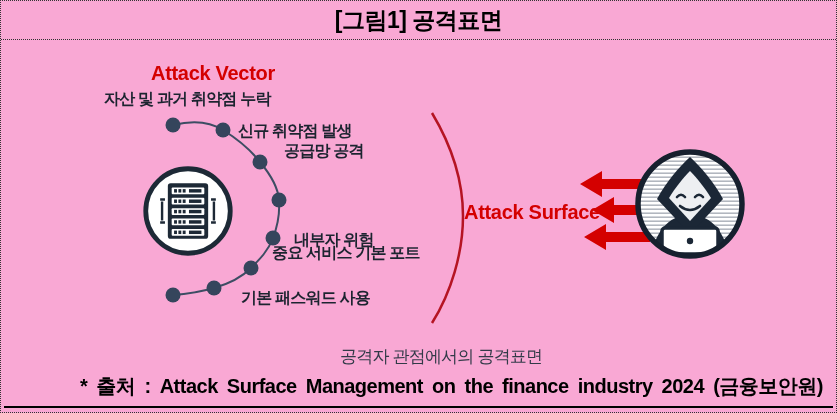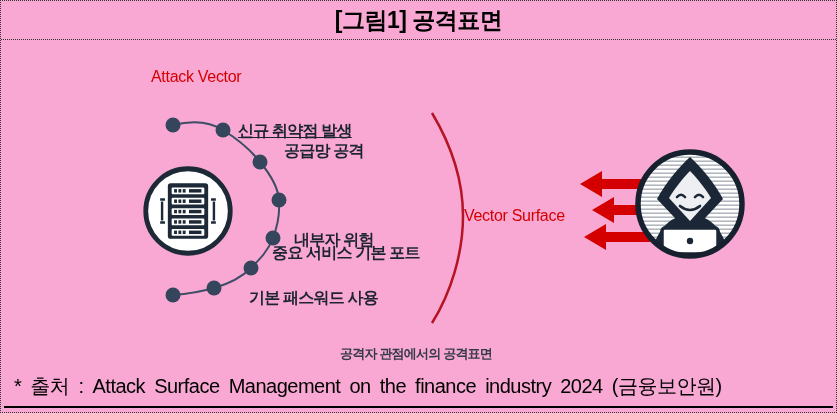--- a/index.html
+++ b/index.html
@@ -18,51 +18,51 @@
     display:flex;align-items:center;justify-content:center;
     font-size:23px;font-weight:bold;color:#000;
     letter-spacing:-0.5px;
   }
   .svg-overlay{
     position:absolute;top:0;left:0;width:837px;height:413px;
     pointer-events:none;
   }
   .label-red{
     position:absolute;
-    color:#d40000;font-weight:normal;font-size:16px;
-    white-space:nowrap;letter-spacing:-0.3px;margin-top:6px;
+    color:#d40000;font-weight:bold;font-size:20px;
+    white-space:nowrap;letter-spacing:-0.3px;
   }
   .attack-vector-label{left:150px;top:61px;}
   .attack-surface-label{left:463px;top:200px;}
   .vec-item{
     position:absolute;
     font-size:16px;font-weight:bold;color:#1c2430;
     white-space:nowrap;letter-spacing:-0.8px;
   }
   .vi-0{left:103px;top:88px;}
-  .vi-1{left:237px;top:120px;text-decoration:underline;}
+  .vi-1{left:237px;top:120px;}
   .vi-2{left:283px;top:140px;}
   .vi-3{left:293px;top:191px;}
   .vi-4{left:293px;top:229px;}
   .vi-5{left:271px;top:242px;}
-  .vi-6{left:248px;top:287px;text-align:center;}
+  .vi-6{left:240px;top:287px;text-align:center;}
   .vi-7{left:128px;top:311px;}
   .caption{
     position:absolute;left:339px;top:344px;
-    font-size:13px;font-weight:bold;color:#323a48;
+    font-size:17px;font-weight:normal;color:#323a48;
     white-space:nowrap;letter-spacing:-0.8px;
   }
   .server-icon-box{position:absolute;left:139px;top:162px;width:96px;height:96px;}
   .hacker-icon-box{position:absolute;left:629px;top:143px;width:120px;height:120px;}
   .footer{
     position:absolute;left:3px;right:3px;bottom:4px;
     border-bottom:2px solid #000;
     padding:0 10px 6px 10px;
-    text-align:left;
-    font-size:20px;font-weight:normal;color:#000;
+    text-align:right;
+    font-size:20px;font-weight:bold;color:#000;
     word-spacing:4px;letter-spacing:-0.5px;
     white-space:nowrap;
   }
 </style>
 </head>
 <body>
 
 <div class="page">
 
   <div class="title-bar">[그림1] 공격표면</div>
@@ -87,20 +87,21 @@
 
     <g fill="#d40000">
       <polygon points="579,183 601,170 601,178 640,178 640,188 601,188 601,196"></polygon>
       <polygon points="591,209 613,196 613,204 646,204 646,214 613,214 613,222"></polygon>
       <polygon points="583,236 605,223 605,231 649,231 649,241 605,241 605,249"></polygon>
     </g>
   </svg>
 
   <div class="label-red attack-vector-label">Attack Vector</div>
 
+  <div class="vec-item vi-0">자산 및 과거 취약점 누락</div>
   <div class="vec-item vi-1">신규 취약점 발생</div>
   <div class="vec-item vi-2">공급망 공격</div>
   <div class="vec-item vi-4">내부자 위험</div>
   <div class="vec-item vi-5">중요 서비스 기본 포트</div>
   <div class="vec-item vi-6">기본 패스워드 사용</div>
 
   <div class="server-icon-box">
     <svg viewBox="0 0 100 100" width="96" height="96">
       <circle cx="50" cy="50" r="44" fill="#fff" stroke="#1d2936" stroke-width="5"></circle>
       <rect x="29" y="21" width="42" height="58" rx="3" fill="#1d2936"></rect>
@@ -133,21 +134,21 @@
           <rect x="44.5" y="70.4" width="3" height="3.6"></rect>
           <rect x="51" y="70.4" width="13" height="3.6"></rect>
       </g>
       <g stroke="#1d2936" stroke-width="2.5" fill="none">
         <path d="M26,38 h-5 M23,40 v20 M21,62 h5"></path>
         <path d="M74,38 h5 M77,40 v20 M74,62 h5"></path>
       </g>
     </svg>
   </div>
 
-  <div class="label-red attack-surface-label">Vector Surface</div>
+  <div class="label-red attack-surface-label">Attack Surface</div>
 
   <div class="hacker-icon-box">
     <svg viewBox="0 0 120 120" width="120" height="120">
       <defs>
         <pattern id="stripes" width="4" height="4" patternUnits="userSpaceOnUse">
           <rect width="4" height="4" fill="#fff"></rect>
           <line x1="0" y1="1.2" x2="4" y2="1.2" stroke="#aeb3bc" stroke-width="1.5"></line>
         </pattern>
         <clipPath id="hcirc">
             <circle cx="60" cy="60" r="52"></circle>

